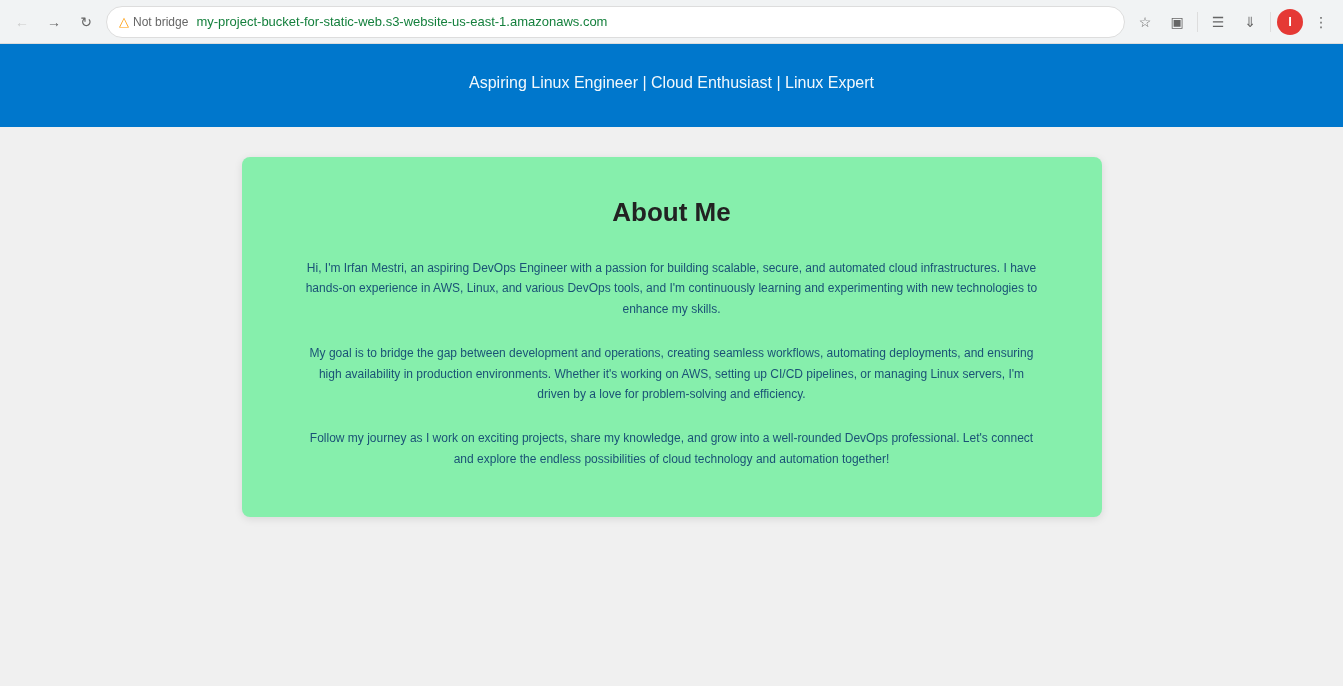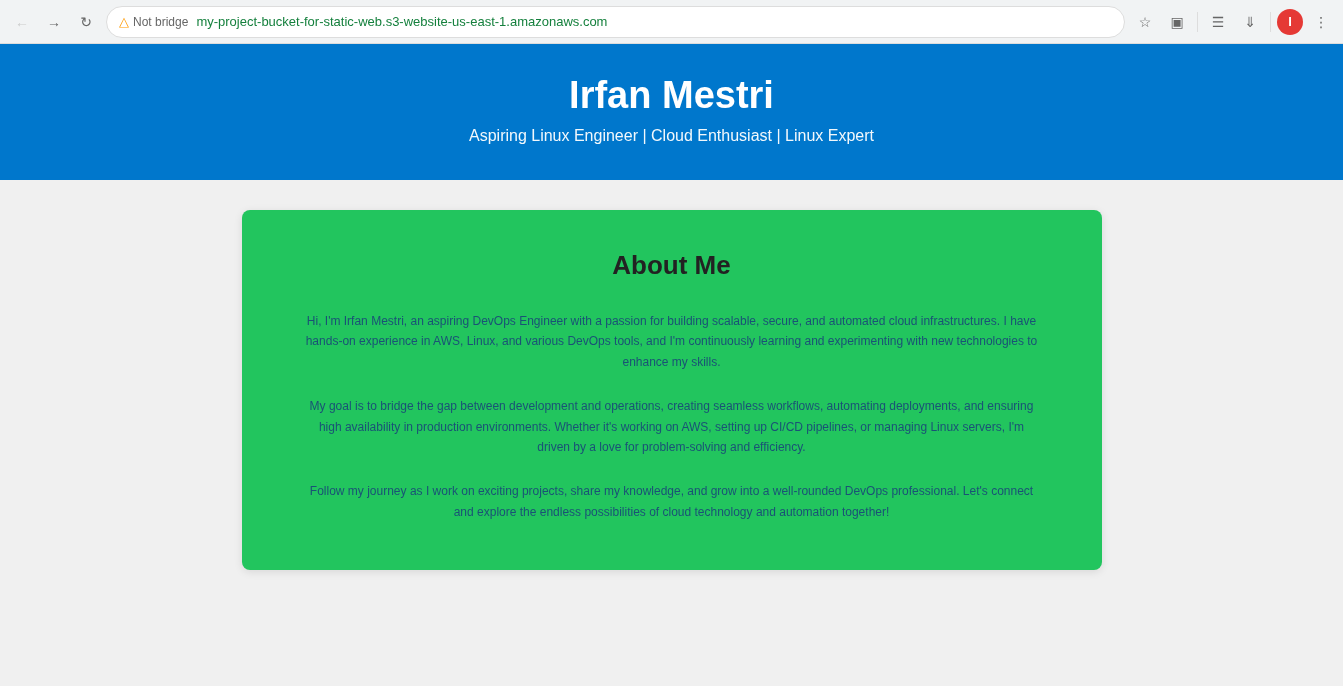--- a/index.html
+++ b/index.html
@@ -151,21 +151,21 @@
     }
 
     
     .main-content {
       padding: 30px 20px 40px;
       display: flex;
       justify-content: center;
     }
 
     .card {
-      background: #22c55e;
+      background: #86efac;
       border-radius: 8px;
       padding: 40px 60px;
       max-width: 860px;
       width: 100%;
       box-shadow: 0 2px 8px rgba(0,0,0,0.1);
     }
 
     .card-title {
       font-size: 26px;
       font-weight: bold;
@@ -212,21 +212,20 @@
     <button class="browser-action-btn">⇓</button>
     <div class="separator"></div>
     <button class="profile-btn">I</button>
     <button class="browser-action-btn">⋮</button>
   </div>
 </div>
 
 <div class="page-content">
 
   <header class="site-header">
-    <h1 class="site-title">Irfan Mestri</h1>
     <p class="site-subtitle">Aspiring Linux Engineer | Cloud Enthusiast | Linux Expert</p>
   </header>
 
   <main class="main-content">
     <div class="card">
       <h2 class="card-title">About Me</h2>
       <p class="card-paragraph">Hi, I'm Irfan Mestri, an aspiring DevOps Engineer with a passion for building scalable, secure, and automated cloud infrastructures. I have hands-on experience in AWS, Linux, and various DevOps tools, and I'm continuously learning and experimenting with new technologies to enhance my skills.</p>
       <p class="card-paragraph">My goal is to bridge the gap between development and operations, creating seamless workflows, automating deployments, and ensuring high availability in production environments. Whether it's working on AWS, setting up CI/CD pipelines, or managing Linux servers, I'm driven by a love for problem-solving and efficiency.</p>
       <p class="card-paragraph">Follow my journey as I work on exciting projects, share my knowledge, and grow into a well-rounded DevOps professional. Let's connect and explore the endless possibilities of cloud technology and automation together!</p>
     </div>

